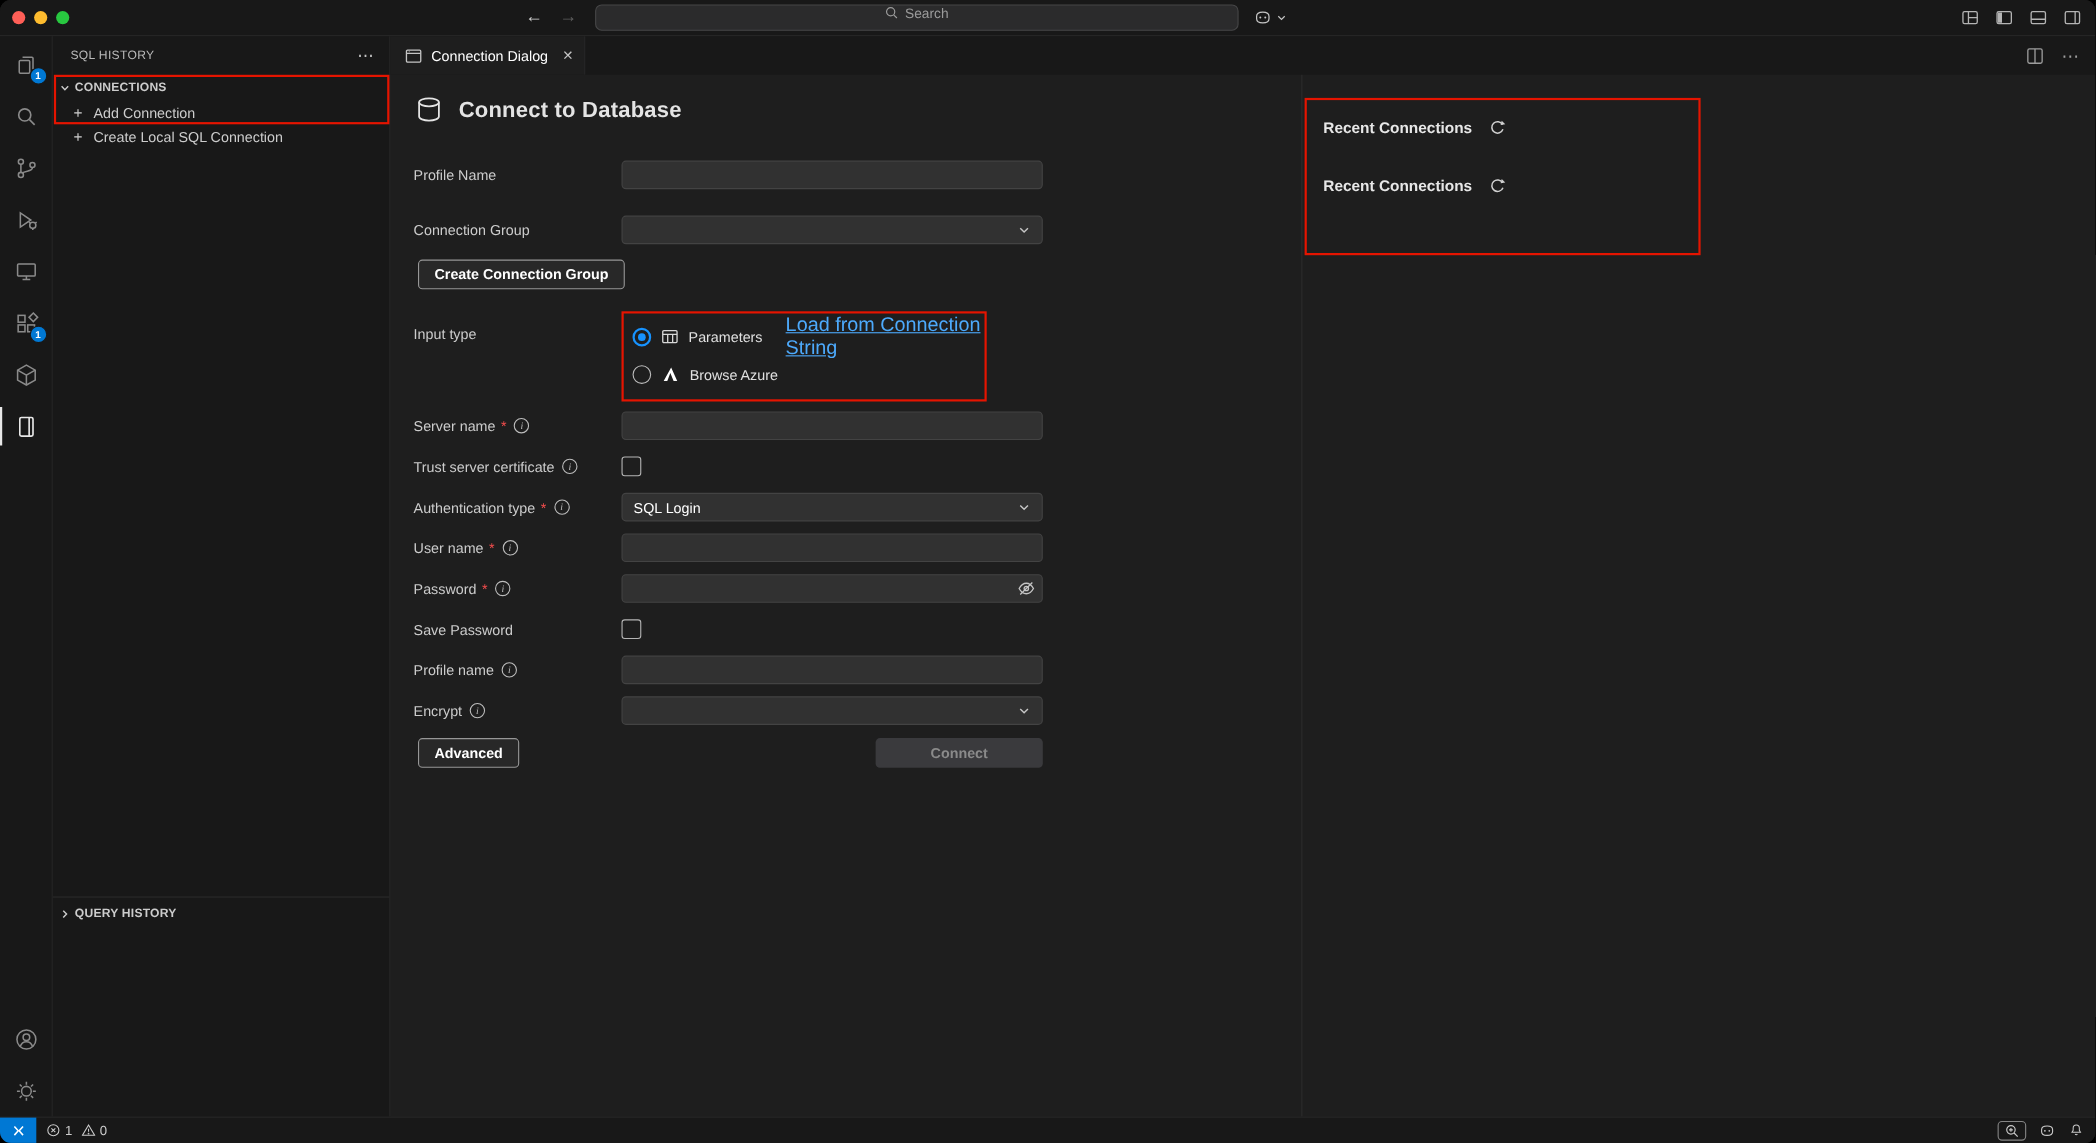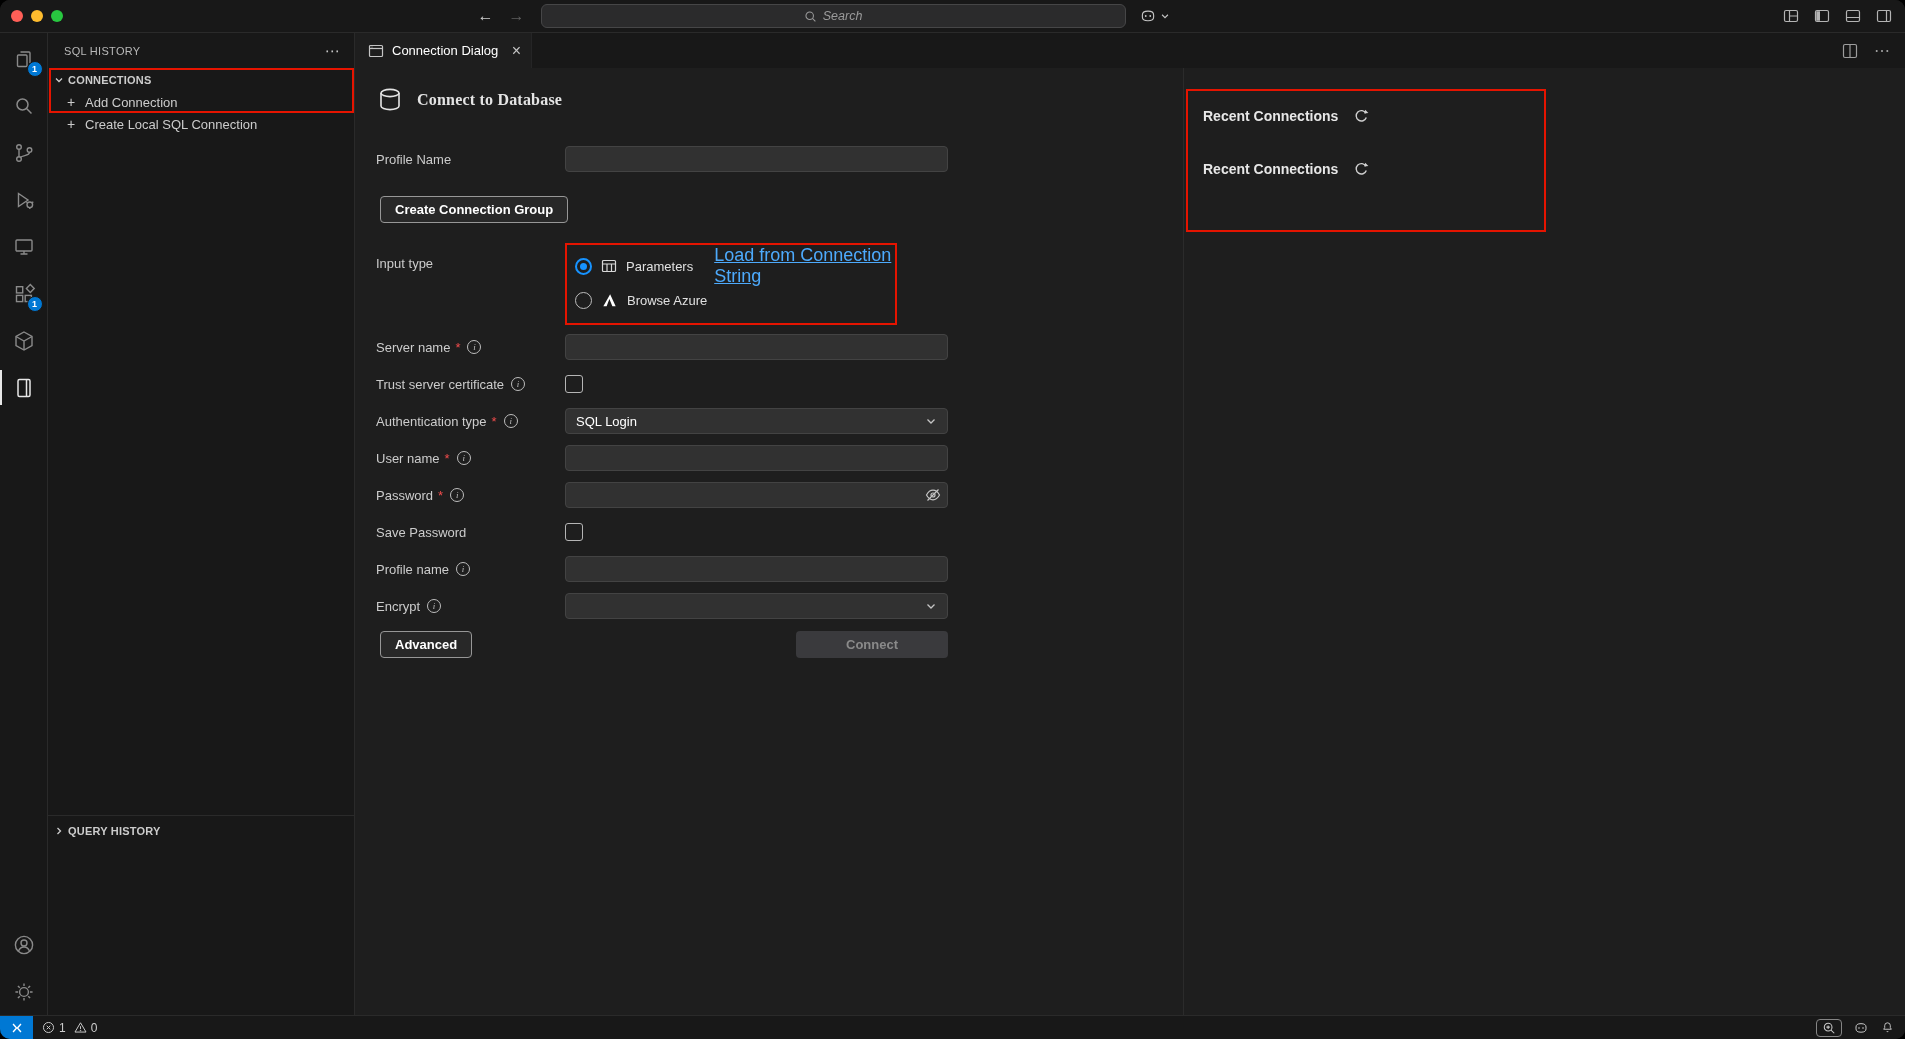--- a/index.html
+++ b/index.html
@@ -16,21 +16,21 @@
   
   .titlebar{ flex:0 0 33px; background:var(--bg-panel); border-bottom:1px solid var(--border);
              display:flex; align-items:center; }
   .traffic-lights{ display:flex; gap:8px; padding-left:11px; width:80px; }
   .light{ width:12px; height:12px; border-radius:50%; }
   .light.red{ background:#ff5f57; } .light.yellow{ background:#febc2e; } .light.green{ background:#28c840; }
   .tb-spacer-l{ flex:1.05; } .tb-spacer-r{ flex:1.62; }
   .nav-arrows{ display:flex; gap:15px; align-items:center; margin-right:16px; font-size:16px; }
   .arrow-back{ color:#cfcfcf; } .arrow-fwd{ color:#5f5f5f; }
   .search-box{ width:585px; height:24px; background:#2b2b2c; border:1px solid #464647; border-radius:6px;
-               display:flex; align-items:center; justify-content:center; gap:6px; color:#9b9b9b; font-size:12.5px;font-style:italic; }
+               display:flex; justify-content:center; gap:6px; color:#9b9b9b; font-size:12.5px; }
   .copilot-wrap{ display:flex; align-items:center; gap:3px; margin-left:13px; color:#c5c5c5; }
   .tb-right-icons{ display:flex; gap:15px; align-items:center; padding-right:13px; color:#b4b4b4; }
 
   
   .body{ flex:1; display:flex; min-height:0; position:relative; }
 
   
   .activitybar{ width:48px; background:var(--bg-panel); border-right:1px solid var(--border);
                 display:flex; flex-direction:column; align-items:center; padding-top:2px; }
   .ab-item{ width:48px; height:47px; display:flex; align-items:center; justify-content:center;
@@ -63,21 +63,21 @@
   .tab-close{ margin-left:auto; color:#c5c5c5; font-size:16px; line-height:1; }
   .tabbar-spacer{ flex:1; }
   .tabbar-icons{ display:flex; align-items:center; gap:16px; padding-right:15px; color:#9d9d9d; }
 
   
   .editor{ flex:1; display:flex; min-height:0; background:var(--bg-editor); }
   .dialog-left{ flex:0 0 828px; padding:18px 0 0 21px; overflow:hidden; }
   .dialog-right{ flex:1; border-left:1px solid #2b2b2b; padding:40px 0 0 19px; }
 
   .dialog-title-row{ display:flex; align-items:center; gap:13px; margin-bottom:32px; color:#e4e4e4; }
-  .dialog-title-row h1{ font-size:16px; font-weight:600; letter-spacing:.2px;font-family:Liberation Serif, serif; }
+  .dialog-title-row h1{ font-size:20px; font-weight:600; letter-spacing:.2px; }
 
   .form-row{ display:flex; align-items:center; min-height:26px; margin-bottom:11px; }
   .form-label{ flex:0 0 189px; display:flex; align-items:center; gap:5px; font-size:13px; color:#cccccc; }
   .required{ color:#f14c4c; }
   .info-icon{ width:14px; height:14px; border:1px solid #bdbdbd; border-radius:50%; color:#bdbdbd;
               font-size:9px; font-style:italic; display:inline-flex; align-items:center; justify-content:center;
               font-family:"Liberation Serif", serif; margin-left:2px; }
   .text-input{ width:383px; height:26px; background:var(--input-bg); border:1px solid var(--input-border);
                border-radius:4px; color:#cccccc; font-size:13px; padding:0 9px; outline:none; }
   .select{ width:383px; height:26px; background:var(--input-bg); border:1px solid var(--input-border);
@@ -345,20 +345,32 @@
             <h1>Connect to Database</h1>
           </div>
 
           <div class="form-row row-profile">
             <div class="form-label">
                 <span>Profile Name</span>
               </div>
             <input class="text-input" type="text" style="">
           </div>
 
+          <div class="form-row row-conn-group">
+            <div class="form-label">
+                <span>Connection Group</span>
+              </div>
+            <div class="select">
+              <span class="chev">
+                <svg width="12" height="12" viewBox="0 0 12 12" fill="none" stroke="currentColor" stroke-width="1.3">
+                  <path d="M2.5 4.5 L6 8 L9.5 4.5"></path>
+                </svg>
+              </span>
+            </div>
+          </div>
 
           <div class="form-row row-create-group">
             <button class="btn-secondary">Create Connection Group</button>
           </div>
 
           <div class="form-row row-input-type">
             <div class="form-label">
                 <span>Input type</span>
               </div>
             <div class="input-type-box">

